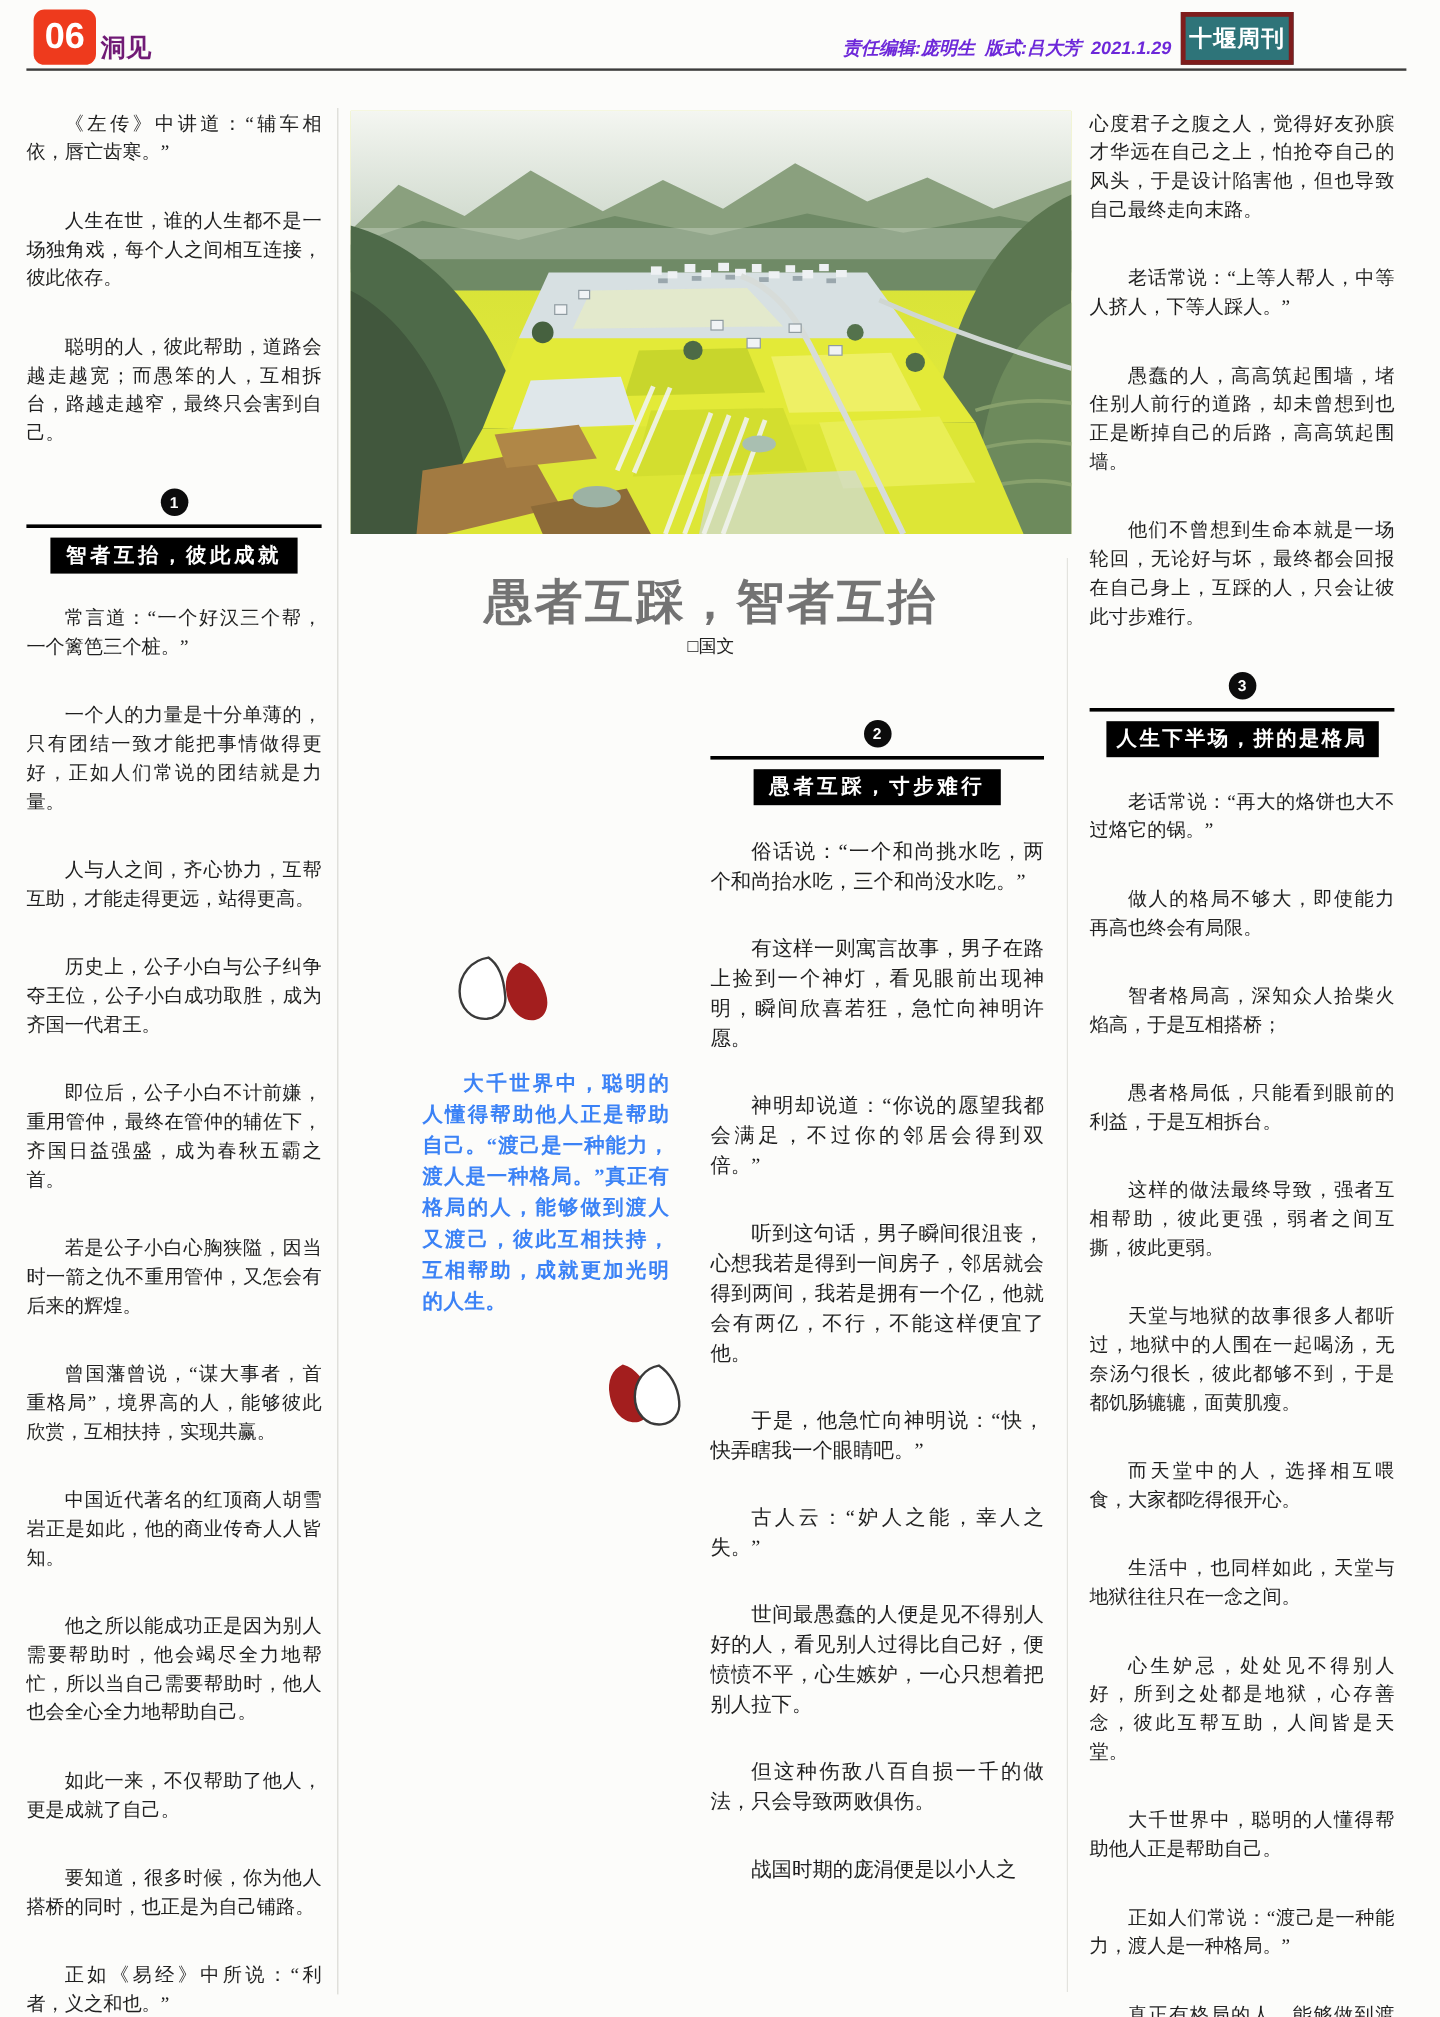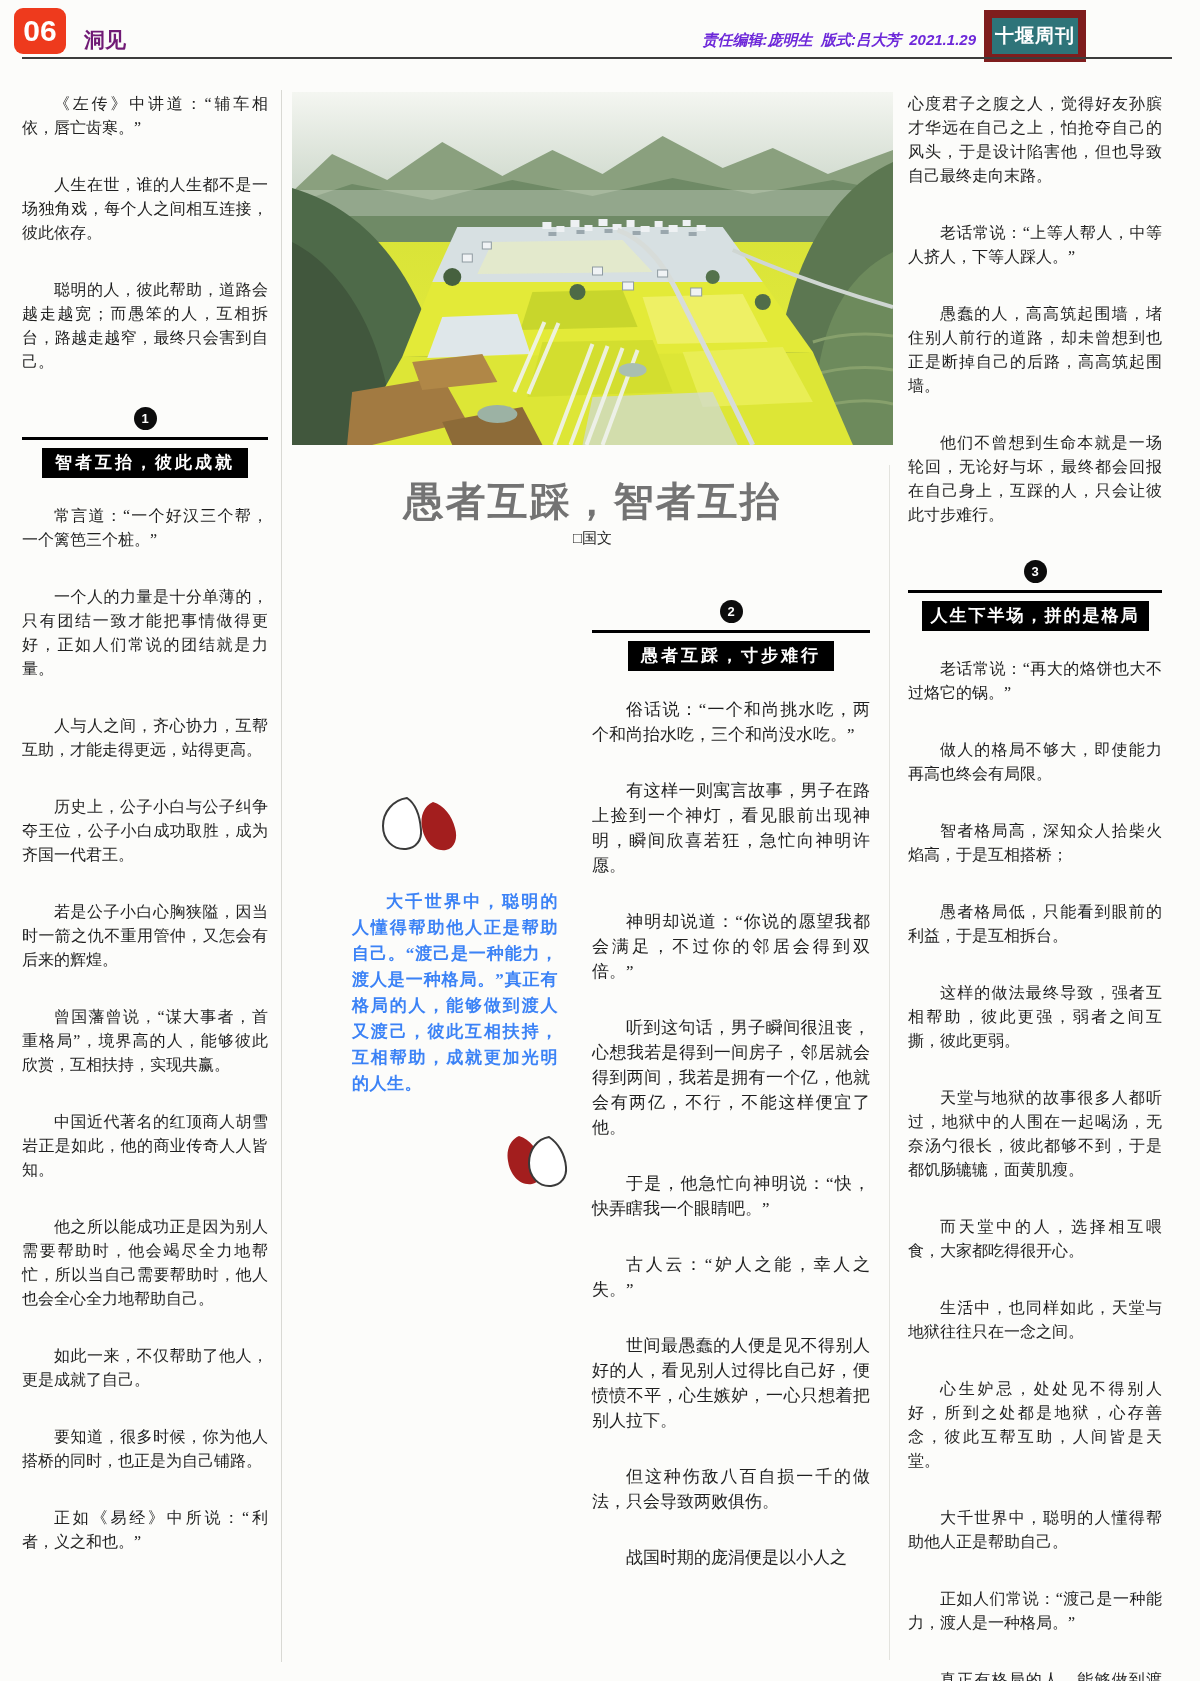--- a/index.html
+++ b/index.html
@@ -1,27 +1,27 @@
 <!DOCTYPE html>
 <html><head>
 <meta charset="utf-8">
 <style>
   html,body{margin:0;padding:0;}
   .page{position:relative;width:1200px;height:1681px;background:#fcfcfa;overflow:hidden;
         font-family:"Liberation Serif","DejaVu Serif",serif;color:#1f1f1f;}
   
-  .pagenum-box{position:absolute;left:14px;top:8px;width:52px;height:46px;border-radius:9px;
+  .pagenum-box{position:absolute;left:28px;top:8px;width:52px;height:46px;border-radius:9px;
         background:#ee3a1d;color:#fff;display:flex;align-items:center;justify-content:center;
         font-family:"Liberation Sans","DejaVu Sans",sans-serif;font-size:30px;font-weight:bold;}
   .section-name{position:absolute;left:84px;top:26px;font-family:"Liberation Sans","DejaVu Sans",sans-serif;
         font-size:21px;font-weight:bold;color:#701a75;}
   .editor-line{position:absolute;right:224px;top:31px;font-family:"Liberation Sans","DejaVu Sans",sans-serif;
         font-size:15px;font-weight:bold;font-style:italic;color:#6d28d9;white-space:pre;}
   .masthead{position:absolute;left:984px;top:10px;width:86px;height:36px;background:#2e7479;
-        border:8px solid #7f1d1d;color:#fff;display:flex;align-items:center;justify-content:center;
+        border:4px solid #7f1d1d;color:#fff;display:flex;align-items:center;justify-content:center;
         font-size:19px;font-weight:bold;letter-spacing:1px;}
   .header-rule{position:absolute;left:22px;top:57px;width:1150px;height:2px;background:#3c3c3c;}
   
   .vdiv{position:absolute;width:1px;background:#d9d9d4;}
   #vdiv-left{left:281px;top:90px;height:1572px;}
   #vdiv-right{left:889px;top:465px;height:1195px;background:#e3e3de;}
   
   .photo{position:absolute;left:292px;top:92px;width:601px;height:353px;overflow:hidden;}
   .photo svg{display:block;width:100%;height:100%;}
   
@@ -182,20 +182,21 @@
     <div class="section-marker">
       <div class="num-circle">1</div>
       <div class="section-rule"></div>
       <span class="section-bar">智者互抬，彼此成就</span>
     </div>
     <div>
         <p class="body-p">常言道：“一个好汉三个帮，一个篱笆三个桩。”</p>
         <p class="body-p">一个人的力量是十分单薄的，只有团结一致才能把事情做得更好，正如人们常说的团结就是力量。</p>
         <p class="body-p">人与人之间，齐心协力，互帮互助，才能走得更远，站得更高。</p>
         <p class="body-p">历史上，公子小白与公子纠争夺王位，公子小白成功取胜，成为齐国一代君王。</p>
+        <p class="body-p">即位后，公子小白不计前嫌，重用管仲，最终在管仲的辅佐下，齐国日益强盛，成为春秋五霸之首。</p>
         <p class="body-p">若是公子小白心胸狭隘，因当时一箭之仇不重用管仲，又怎会有后来的辉煌。</p>
         <p class="body-p">曾国藩曾说，“谋大事者，首重格局”，境界高的人，能够彼此欣赏，互相扶持，实现共赢。</p>
         <p class="body-p">中国近代著名的红顶商人胡雪岩正是如此，他的商业传奇人人皆知。</p>
         <p class="body-p">他之所以能成功正是因为别人需要帮助时，他会竭尽全力地帮忙，所以当自己需要帮助时，他人也会全心全力地帮助自己。</p>
         <p class="body-p">如此一来，不仅帮助了他人，更是成就了自己。</p>
         <p class="body-p">要知道，很多时候，你为他人搭桥的同时，也正是为自己铺路。</p>
         <p class="body-p">正如《易经》中所说：“利者，义之和也。”</p>
       </div>
   </div>
 

